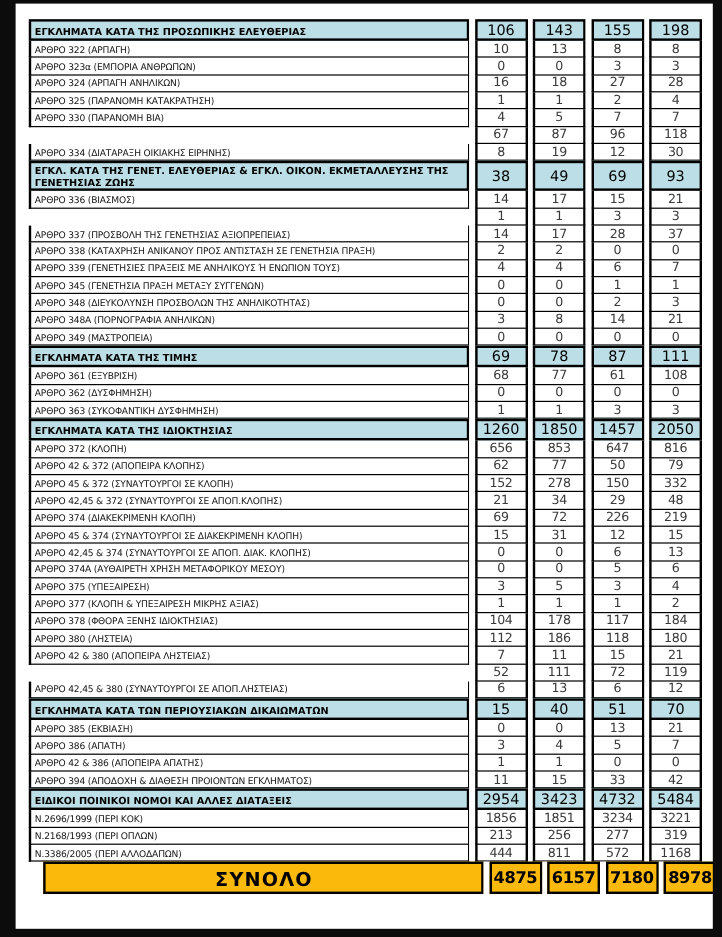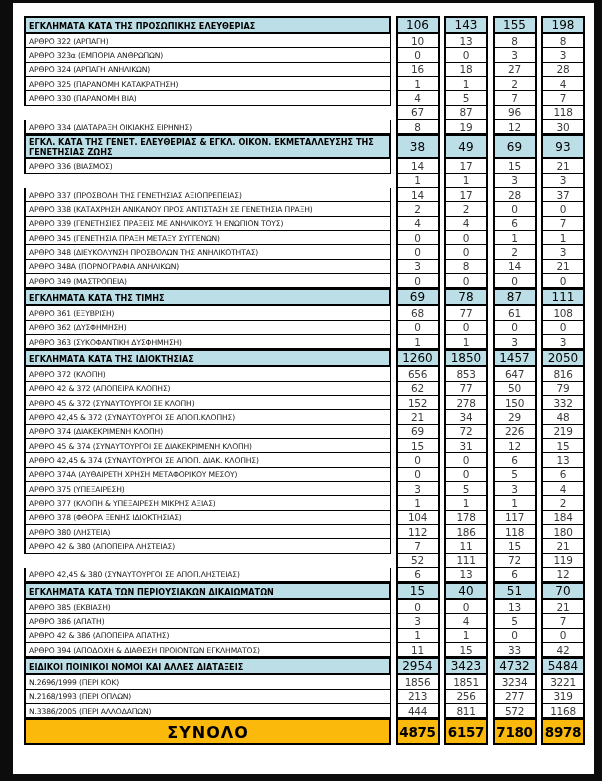--- a/index.html
+++ b/index.html
@@ -72,20 +72,21 @@
   .total .label,
   .total .num {
     border: 2px solid #000;
   }
   .total .label {
     font-size: 16px;
     font-weight: bold;
     justify-content: center;
     letter-spacing: 1px;
     color: #000;
+    margin-left: 12px;
   }
   .total .num { font-size: 13.5px; font-weight: bold; color: #000; letter-spacing: -0.3px; text-align: right; }
 </style>
 <style>.section .label, .section .num { background:#BCDEE6; }.total .label, .total .num { background:#FBBA0B; }</style></head>
 <body>
 
 <div class="frame frame-top"></div>
 <div class="frame frame-left"></div>
 <div class="frame frame-right"></div>
 <div class="frame frame-bottom"></div>

